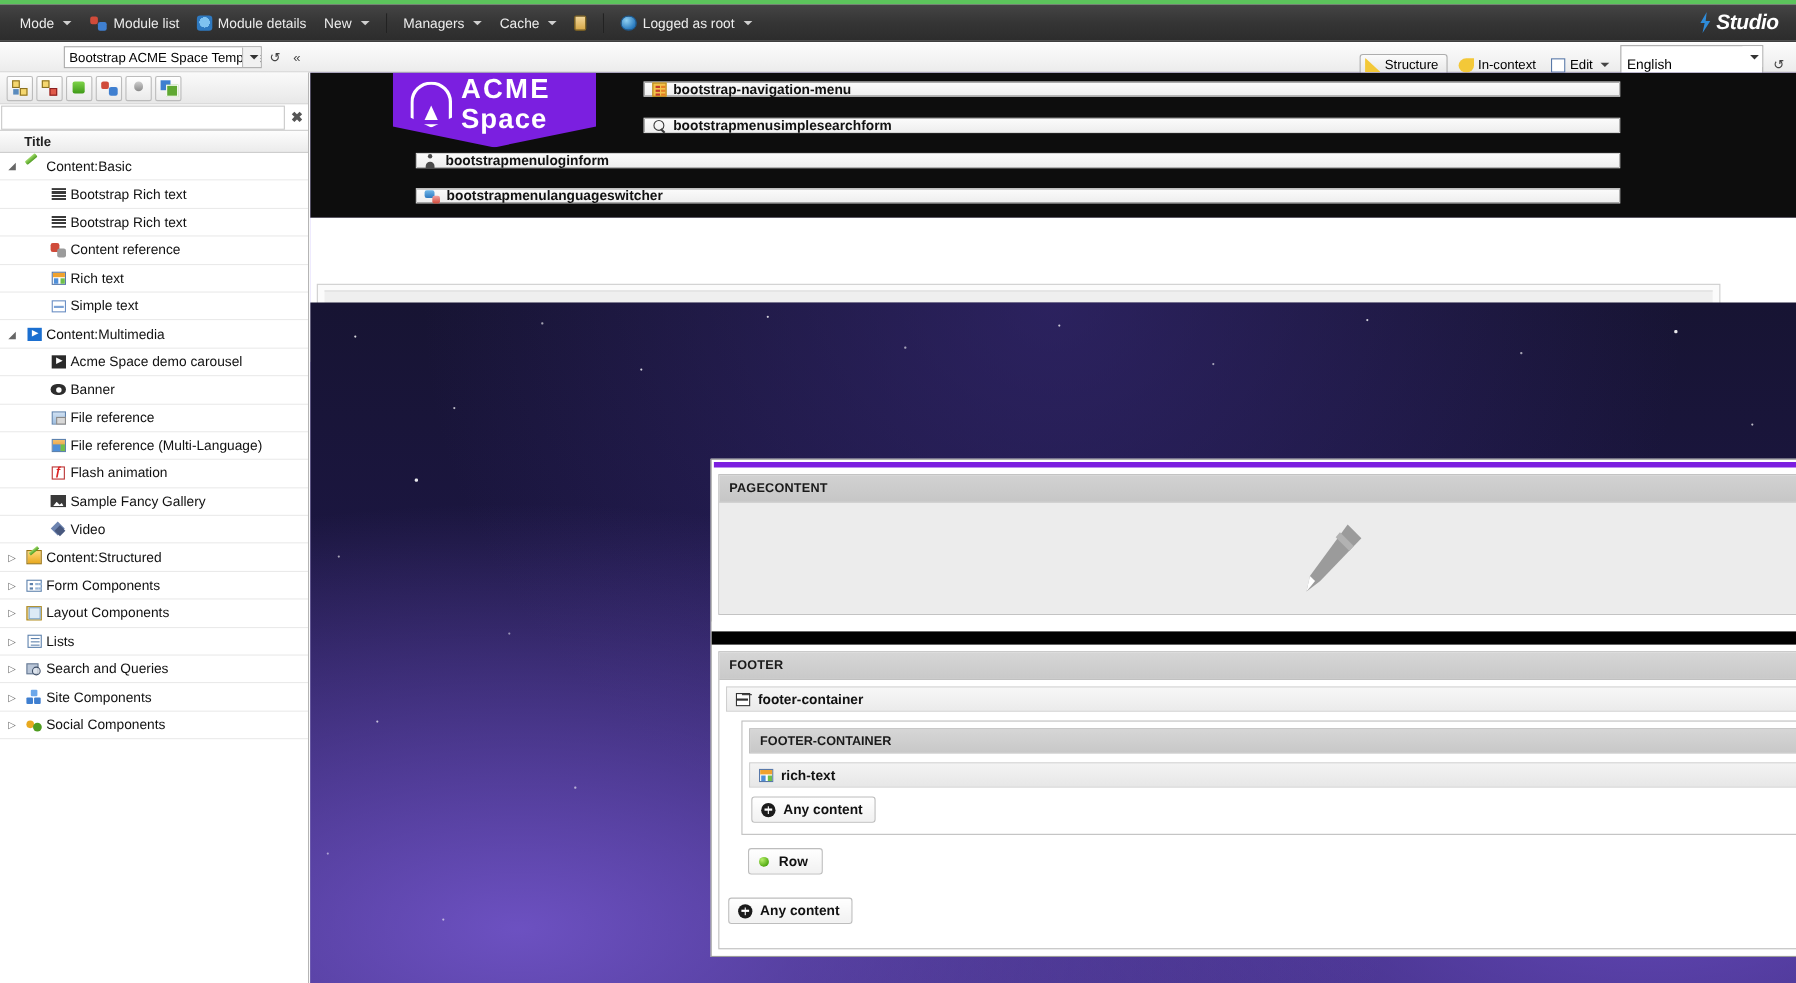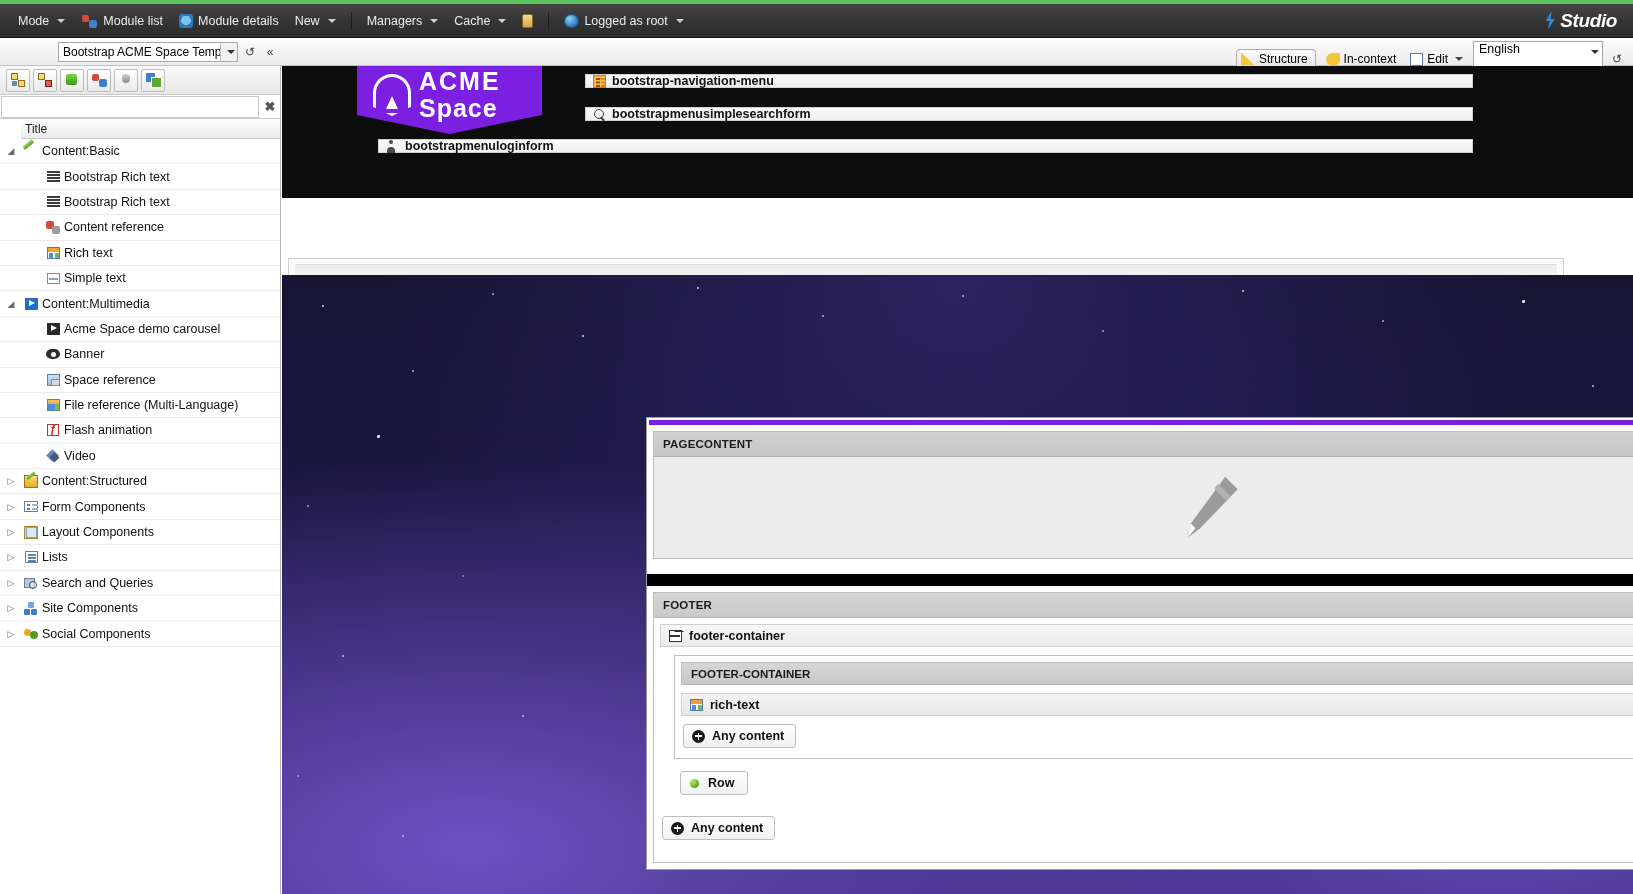--- a/index.html
+++ b/index.html
@@ -84,21 +84,21 @@
     border: 1px solid #adadad; border-radius: 3px;
     background: linear-gradient(to bottom,#fbfbfb,#e4e4e4);
     padding: 2px 7px 2px 4px; height: 21px; cursor: pointer;
   }
   .flat-tool {
     display: flex; align-items: center; gap: 4px; padding: 2px 4px;
     cursor: pointer; height: 21px;
   }
   .lang-select {
     width: 130px; height: 36px; border: 1px solid #a9a9a9; background: #fff;
-    display: flex; padding-left: 5px;
+    display: flex; align-items: center; padding-left: 5px;
     font-size: 12.5px; position: relative;
   }
   .lang-select .arrowbox {
     position: absolute; right: 0; top: 0; width: 18px; height: 19px;
     background: #fff; display: flex; align-items: center; justify-content: center;
   }
 
   
   .leftpanel {
     position: absolute; top: 66px; left: 0; width: 281px; height: 828px;
@@ -124,22 +124,22 @@
     font-size: 12px; padding: 0 4px; outline: none;
     font-family: "Liberation Sans", sans-serif;
   }
   .search-clear {
     width: 20px; text-align: center; font-size: 13px; color: #555;
     cursor: pointer; font-weight: bold;
   }
   .col-header {
     height: 20px; background: linear-gradient(to bottom,#fdfdfd,#ebebeb);
     border-bottom: 1px solid #c9c9c9;
-    display: flex; align-items: center; padding-left: 4px;
-    font-size: 12px; font-weight: normal; color: #222; margin-left: 21px;
+    display: flex; align-items: center; padding-left: 22px;
+    font-size: 12px; font-weight: bold; color: #222;
   }
   .tree { flex: 1; overflow: hidden; }
   .tree-row {
     height: 25.4px; display: flex; align-items: center;
     border-bottom: 1px solid #eaeaea; font-size: 12.5px; color: #111;
     cursor: pointer; white-space: nowrap;
   }
   .tw-expander {
     width: 22px; display: flex; align-items: center; justify-content: center;
     font-size: 9px; color: #666;
@@ -628,35 +628,42 @@
           <span class="tw-icon">
             <span class="ic ic-eye"></span>
           </span>
           <span>Banner</span>
         </div>
         <div class="tree-row indent-child">
           <span class="tw-expander"></span>
           <span class="tw-icon">
             <span class="ic ic-file"></span>
           </span>
-          <span>Space reference</span>
+          <span>File reference</span>
         </div>
         <div class="tree-row indent-child">
           <span class="tw-expander"></span>
           <span class="tw-icon">
             <span class="ic ic-file-ml"></span>
           </span>
           <span>File reference (Multi-Language)</span>
         </div>
         <div class="tree-row indent-child">
           <span class="tw-expander"></span>
           <span class="tw-icon">
             <span class="ic ic-flash"></span>
           </span>
           <span>Flash animation</span>
+        </div>
+        <div class="tree-row indent-child">
+          <span class="tw-expander"></span>
+          <span class="tw-icon">
+            <span class="ic ic-gallery"></span>
+          </span>
+          <span>Sample Fancy Gallery</span>
         </div>
         <div class="tree-row indent-child">
           <span class="tw-expander"></span>
           <span class="tw-icon">
             <span class="ic ic-video"></span>
           </span>
           <span>Video</span>
         </div>
         <div class="tree-row">
           <span class="tw-expander">▷</span>
@@ -729,20 +736,24 @@
       <div class="comp-bar" style="left:303px; top:41px; width:888px;">
         <span class="ic ic-magnifier"></span>
         <span>bootstrapmenusimplesearchform</span>
       </div>
 
       <div class="comp-bar" style="left:96px; top:73px; width:1095px;">
         <span class="ic ic-loginform"></span>
         <span>bootstrapmenuloginform</span>
       </div>
 
+      <div class="comp-bar" style="left:96px; top:105px; width:1095px;">
+        <span class="ic ic-langswitch"></span>
+        <span>bootstrapmenulanguageswitcher</span>
+      </div>
     </div>
 
     <div class="after-hdr">
       <div class="inner-slot"></div>
       <div style="position:absolute;left:12px;top:98px;">
         <div class="anycontent-btn">
           <span class="plus-circle"></span>
           <span>Any content</span>
         </div>
       </div>

